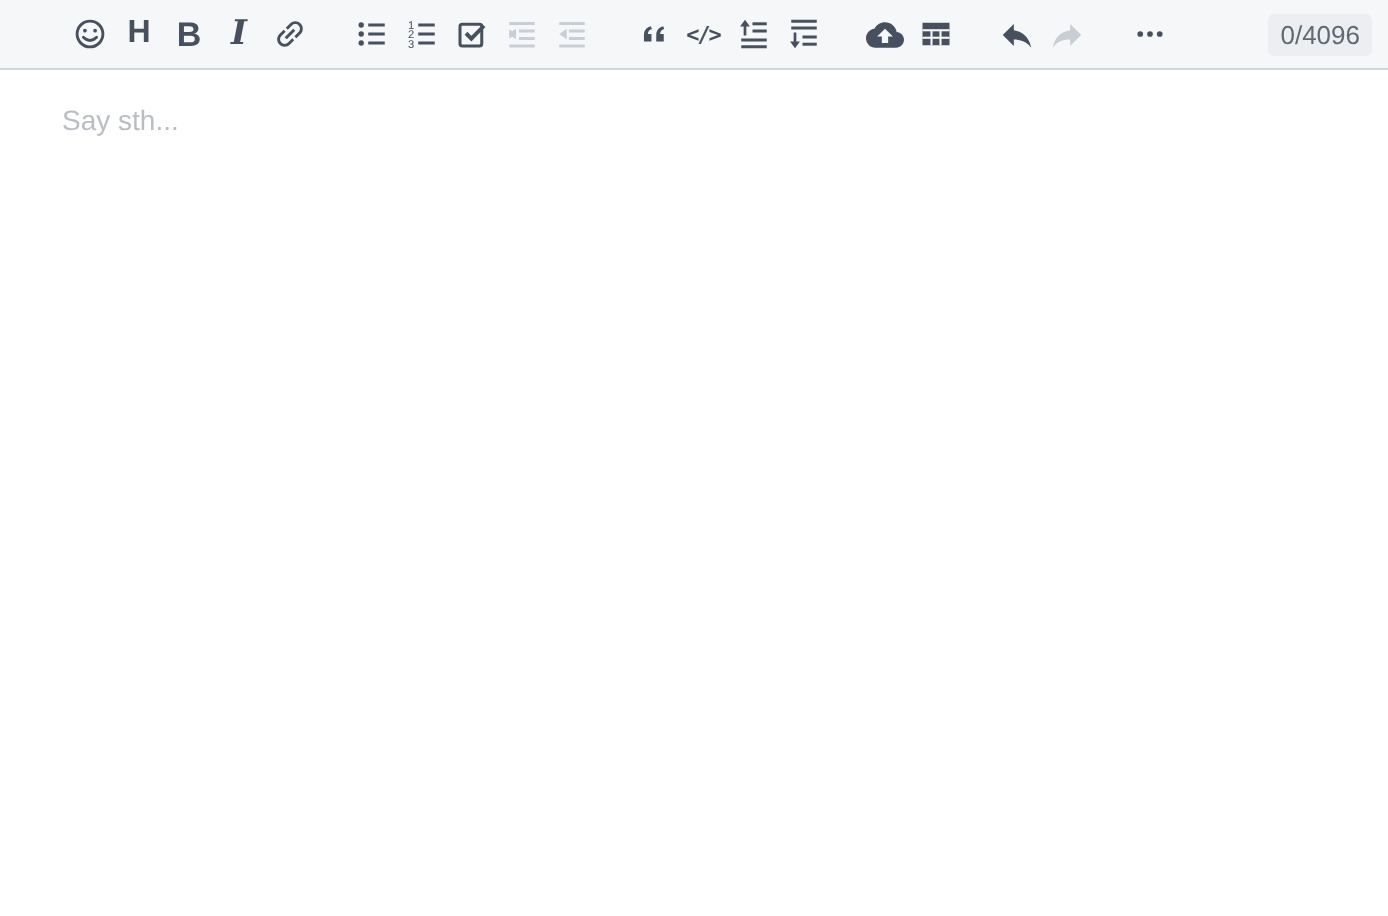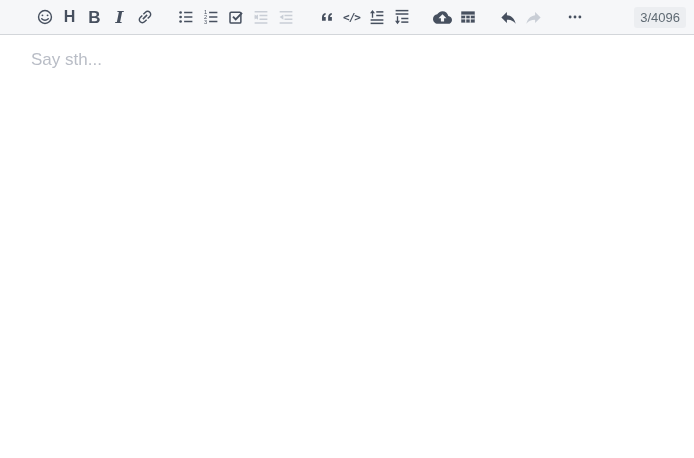--- a/index.html
+++ b/index.html
@@ -55,21 +55,21 @@
   }
 
   .content {
     padding: 14px 31px;
     min-height: 200px;
     outline: none;
     cursor: text;
   }
   .placeholder {
     color: #b9bdc6;
-    font-size: 17px;
+    font-size: 14px;
     line-height: 22px;
     user-select: none;
   }
 </style>
 </head>
 <body>
 
 <div class="editor">
 
   <div class="toolbar">
@@ -212,20 +212,20 @@
     <div class="group-gap"></div>
 
     <button class="tb">
       <svg width="18" height="18" viewBox="0 0 24 24" fill="currentColor">
         <circle cx="5.5" cy="12" r="1.9"></circle>
           <circle cx="12" cy="12" r="1.9"></circle>
           <circle cx="18.5" cy="12" r="1.9"></circle>
       </svg>
     </button>
 
-    <span class="counter">3/4096</span>
+    <span class="counter">0/4096</span>
   </div>
 
   <div class="content" contenteditable="false" style="">
     <span class="placeholder">Say sth...</span>
   </div>
 
 </div>
 
 </body></html>

